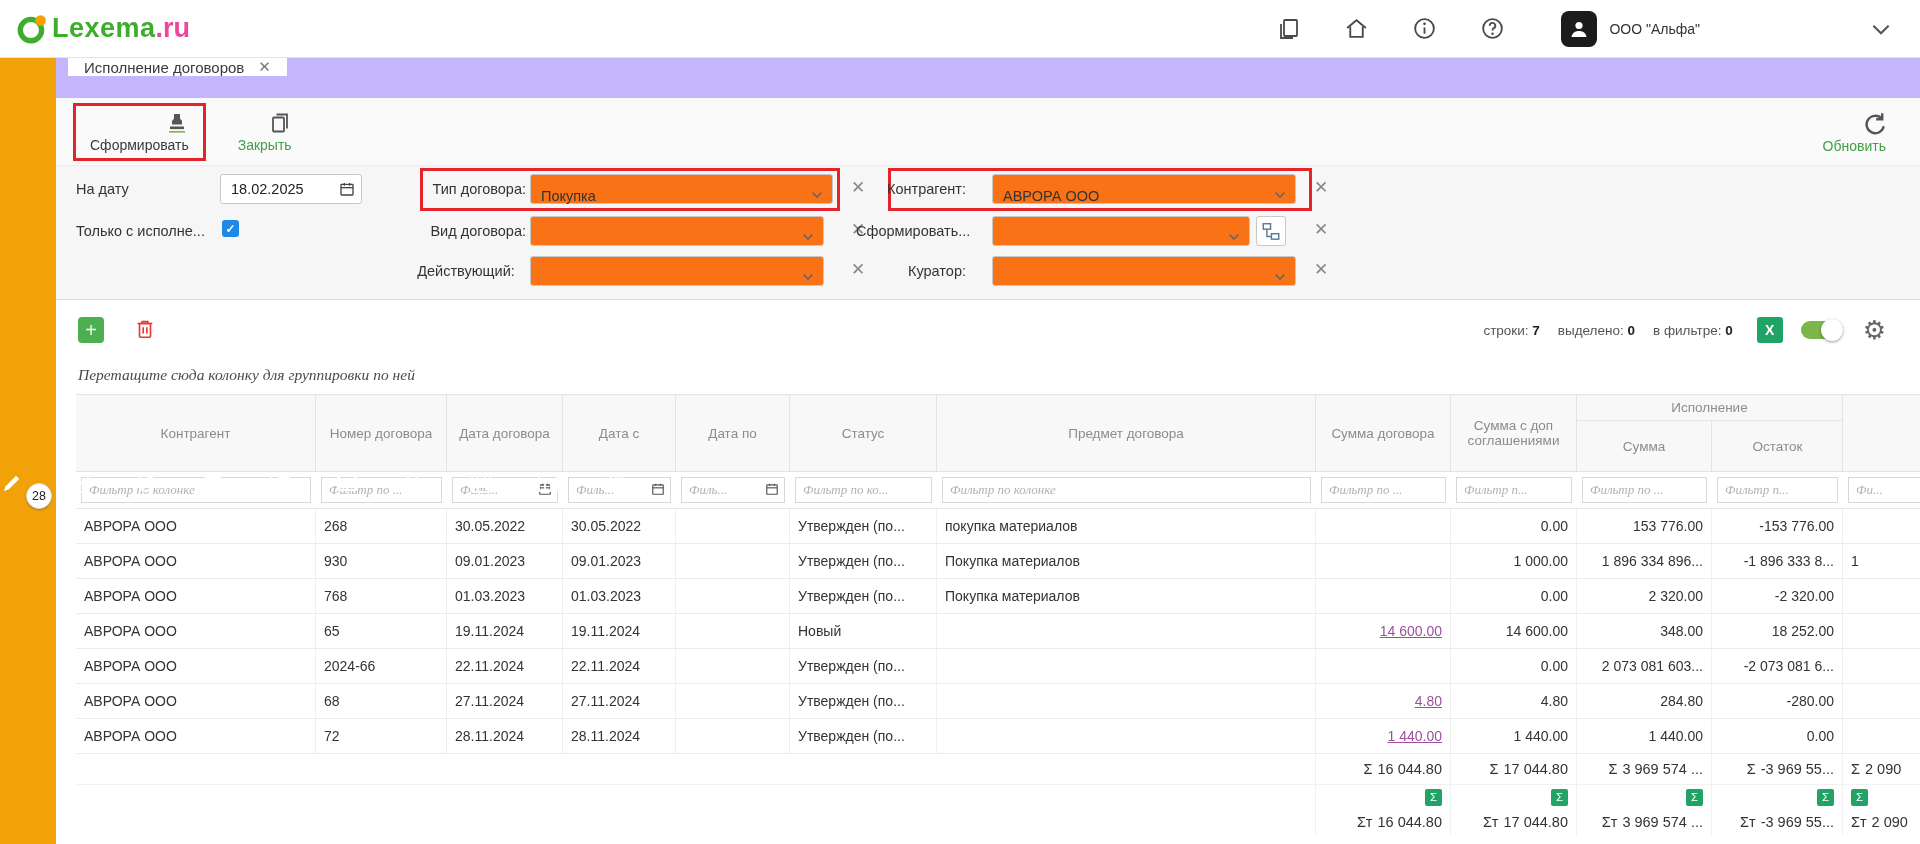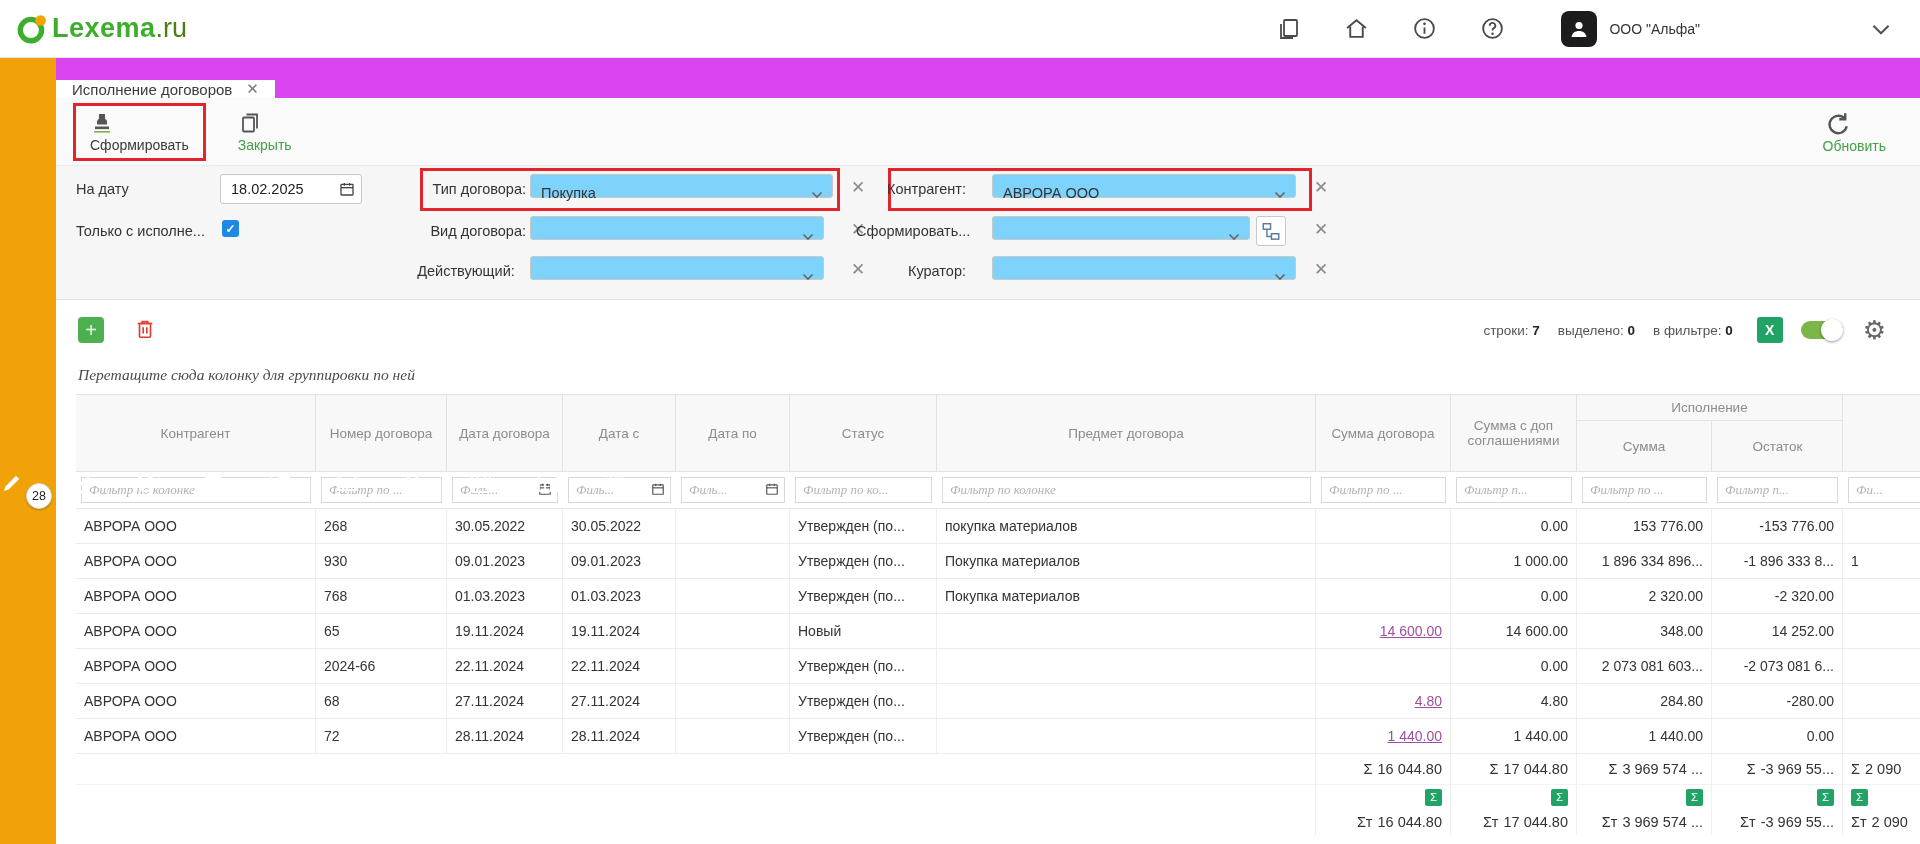--- a/index.html
+++ b/index.html
@@ -7,58 +7,58 @@
   body {
     width:1920px; height:844px; overflow:hidden;
     font-family:"Liberation Sans", sans-serif;
     background:#fff; color:#333;
   }
   
   .topbar { height:58px; background:#fff; border-bottom:1px solid #e3e3e3;
     display:flex; align-items:center; justify-content:space-between; position:relative; z-index:3; }
   .logo { display:flex; align-items:center; margin-left:16px; gap:4px; }
   .logo-main { font-size:27px; font-weight:bold; color:#3dae2b; letter-spacing:.5px; }
-  .logo-suffix { font-size:27px; font-weight:normal; color:#4d7c0f; }
+  .logo-suffix { font-size:27px; font-weight:bold; color:#ec4899; }
   .topbar-right { display:flex; align-items:center; padding-right:26px; }
   .tb-icon { width:26px; height:26px; margin-left:42px; display:flex; align-items:center; justify-content:center; cursor:pointer; }
   .avatar { width:36px; height:36px; background:#1c1c1c; border-radius:8px; margin-left:56px;
     display:flex; align-items:center; justify-content:center; }
   .company { font-size:14px; color:#333; margin-left:12px; white-space:nowrap; }
   .big-chevron { margin-left:168px; }
 
   
   .sidebar { position:absolute; top:58px; left:0; bottom:0; width:56px; background:#f1a208;
     display:flex; align-items:center; padding-top:64px; gap:43px; z-index:2; }
   .side-icon { width:24px; height:24px; color:#fff; position:relative; cursor:pointer; flex:none; }
   .mail-badge { position:absolute; left:26px; top:425px; width:26px; height:26px; border-radius:50%;
     background:#fff; border:1px solid #ddd; color:#222; font-size:12.5px; display:flex;
     align-items:center; justify-content:center; box-shadow:0 1px 2px rgba(0,0,0,.25); }
 
   
   .main { position:absolute; top:58px; left:56px; right:0; bottom:0; background:#f2f2f2;
     display:flex; flex-direction:column; overflow:hidden; }
-  .tabbar { height:40px; background:#d946ef; display:flex; align-items:flex-end; flex:none; }
+  .tabbar { height:40px; background:#c4b5fd; display:flex; align-items:flex-start; padding-left:12px; flex:none; }
   .tab { background:#fff; display:flex; align-items:center; gap:14px; padding:0 16px; font-size:15px; color:#3a3a3a; cursor:pointer; }
   .tab-close { color:#777; font-size:15px; }
 
   .toolbar { height:68px; background:#fafafa; border-bottom:1px solid #ececec;
     display:flex; align-items:center; padding:0 30px 0 17px; flex:none; }
   .hl-red { border:3px solid #e3242b; padding:3px 10px; }
-  .tool-btn { background:none; border:0; display:flex; flex-direction:column; align-items:flex-start;
+  .tool-btn { background:none; border:0; display:flex; flex-direction:column; align-items:flex-end;
     gap:2px; font-family:inherit; font-size:14px; color:#3a3a3a; cursor:pointer; padding:2px 4px; }
   .tool-btn .green-text { color:#43a047; }
   .btn-close { margin-left:28px; }
   .btn-refresh { margin-left:auto; }
 
   
   .filters { position:relative; height:134px; background:#f6f6f6; border-bottom:1px solid #dedede;
     font-size:14.5px; color:#333; flex:none; }
   .flabel { position:absolute; line-height:16px; white-space:nowrap; }
   .r { text-align:right; }
-  .dd { position:absolute; height:24px; background:#7dd3fc; border:1px solid #c8c8c8; border-radius:3px;
+  .dd { position:absolute; height:30px; background:#f97316; border:1px solid #c8c8c8; border-radius:3px;
     display:flex; align-items:center; padding:14px 26px 0 10px; cursor:pointer; }
   .dd-chev { position:absolute; right:9px; top:11px; }
   .dd-value { font-size:14.5px; color:#333; white-space:nowrap; overflow:hidden; }
   .clear-x { position:absolute; color:#8a8a8a; font-size:17px; line-height:17px; cursor:pointer; }
   .red-box { position:absolute; border:3px solid #e3242b; background:transparent; pointer-events:none; }
   .date-wrap { position:absolute; width:142px; height:30px; }
   .date-wrap input { width:100%; height:100%; border:1px solid #c8c8c8; border-radius:3px;
     font-family:inherit; font-size:14.5px; color:#222; padding:0 28px 0 10px; background:#fff; }
   .date-wrap .cal { position:absolute; right:7px; top:7px; }
   .checkbox { position:absolute; width:17px; height:17px; background:#1e88e5; border-radius:3px;
@@ -490,21 +490,21 @@
         <div class="td c2">19.11.2024</div>
         <div class="td c3">19.11.2024</div>
         <div class="td c4"></div>
         <div class="td c5">Новый</div>
         <div class="td c6"></div>
         <div class="td c7 num">
             <a class="cell-link">14 600.00</a>
           </div>
         <div class="td c8 num">14 600.00</div>
         <div class="td c9 num">348.00</div>
-        <div class="td c10 num">14 252.00</div>
+        <div class="td c10 num">18 252.00</div>
         <div class="td c11"></div>
       </div>
       <div class="tr">
         <div class="td c0">АВРОРА ООО</div>
         <div class="td c1">2024-66</div>
         <div class="td c2">22.11.2024</div>
         <div class="td c3">22.11.2024</div>
         <div class="td c4"></div>
         <div class="td c5">Утвержден (по...</div>
         <div class="td c6"></div>

